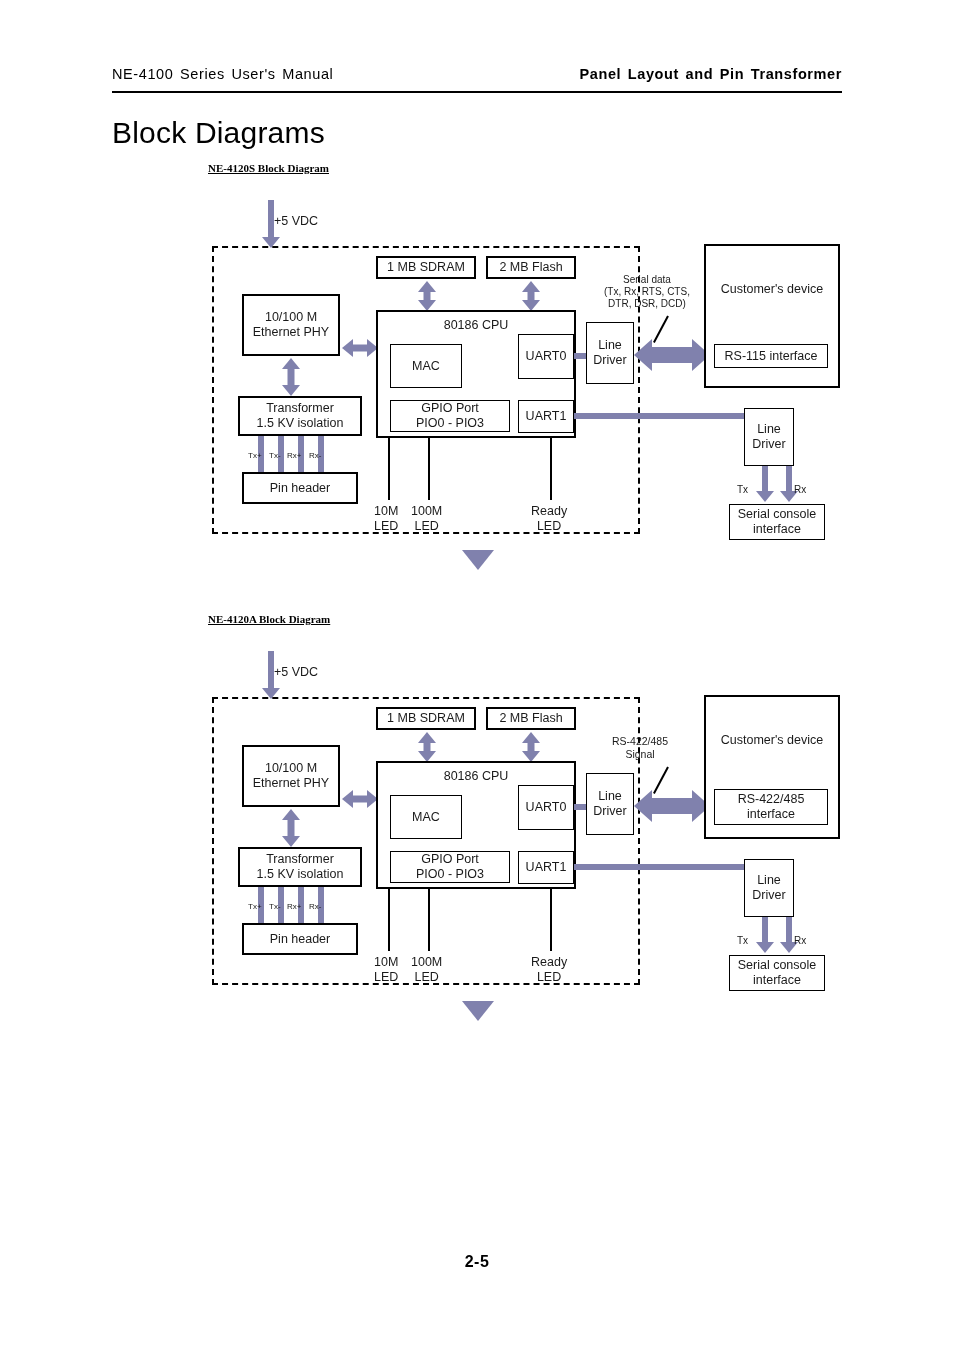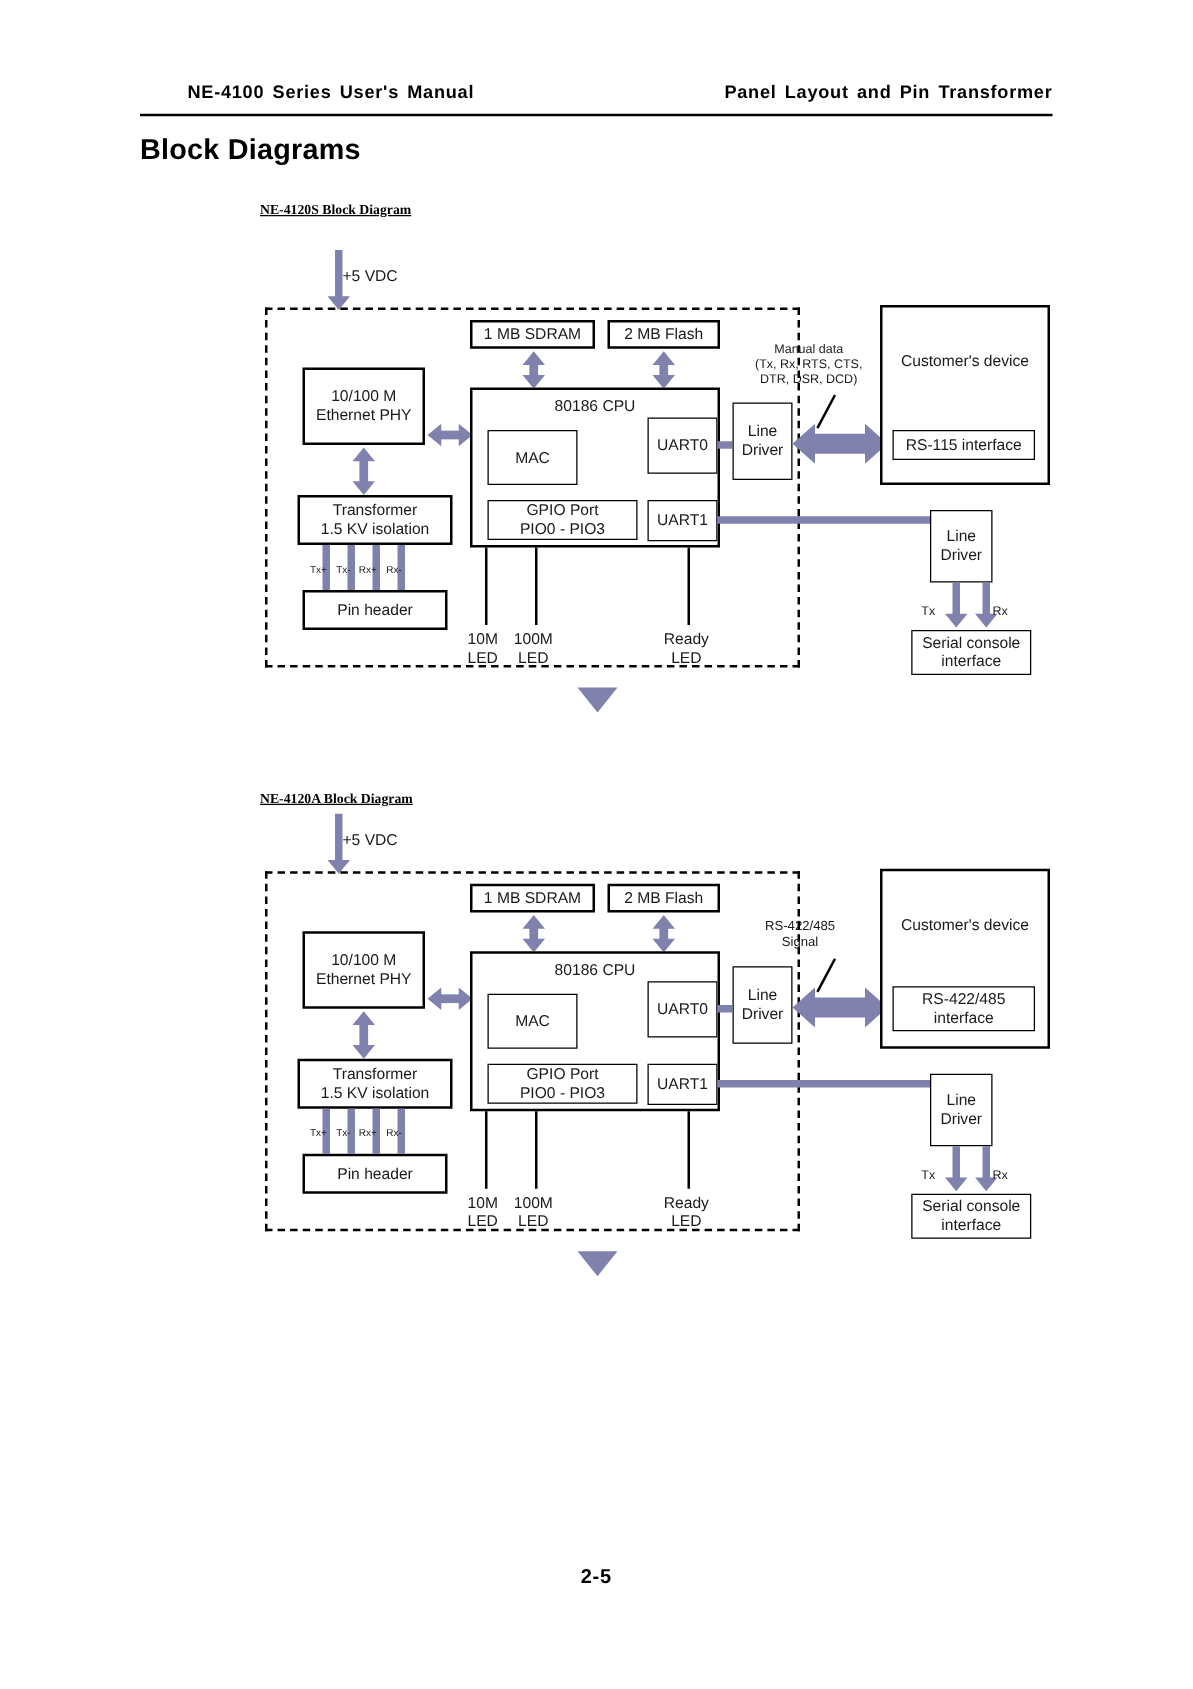--- a/index.html
+++ b/index.html
@@ -10,36 +10,36 @@
     color:#000;
     overflow:hidden;
   }
 
   
   .page-header{
     position:absolute;left:112px;top:66px;width:730px;height:30px;
   }
   .page-header .hdr-left{
     position:absolute;left:0;top:0;
-    font-size:14.5px;font-weight:bold;letter-spacing:.6px;
-    word-spacing:2px;white-space:nowrap;margin-left:38px;
+    font-size:14.5px;font-weight:normal;letter-spacing:.6px;
+    word-spacing:2px;white-space:nowrap;
   }
   .page-header .hdr-right{
     position:absolute;right:0;top:0;
     font-size:14.5px;font-weight:bold;letter-spacing:.6px;
     word-spacing:2px;white-space:nowrap;
   }
   .hdr-rule{
     position:absolute;left:112px;top:91px;width:730px;height:2px;background:#000;
   }
 
   
   .section-title{
-    position:absolute;left:112px;top:106px;
-    font-size:23px;font-weight:700;letter-spacing:.2px;white-space:nowrap;
+    position:absolute;left:112px;top:116px;
+    font-size:30px;font-weight:400;letter-spacing:.2px;white-space:nowrap;
   }
 
   
   .sub-heading{
     position:absolute;
     font-family:"Liberation Serif", serif;
     font-size:11px;font-weight:bold;
     text-decoration:underline;
     white-space:nowrap;
   }
@@ -230,21 +230,21 @@
   <div class="tx c" style="left:411px;top:504px;white-space:pre-line;">100M
 LED</div>
   <div class="tx c" style="left:531px;top:504px;white-space:pre-line;">Ready
 LED</div>
 
   <div class="fat-d" style="left:462px;top:432px;width:32px;height:138px;">
     <div class="shaft" style="height:120px;"></div>
     <div class="head"></div>
   </div>
 
-  <div class="tx c" style="left:604px;top:274px;white-space:pre-line;font-size:10px;text-align:center;">Manual data
+  <div class="tx c" style="left:604px;top:274px;white-space:pre-line;font-size:10px;text-align:center;">Serial data
 (Tx, Rx, RTS, CTS,
 DTR, DSR, DCD)</div>
   <div class="leader" style="left:667px;top:316px;width:2px;height:30px;">
     <div style="transform:rotate(28deg);"></div>
   </div>
 
   <div class="fat-lr" style="left:634px;top:338px;width:76px;height:34px;">
     <div class="hl"></div>
       <div class="shaft"></div>
       <div class="hr"></div>
@@ -263,21 +263,21 @@
   </div>
   <div class="tx small" style="left:737px;top:484px;">Tx</div>
   <div class="tx small" style="left:794px;top:484px;">Rx</div>
 
   <div class="bx thin" style="left:729px;top:504px;width:96px;height:36px;white-space:pre-line;">Serial console
 interface</div>
 </div>
 
 <div class="diagram" style="top:451px;">
 
-  <div class="sub-heading" style="left:208px;top:162px;margin-top:20px;">NE-4120A Block Diagram</div>
+  <div class="sub-heading" style="left:208px;top:162px;">NE-4120A Block Diagram</div>
 
   <div class="ar ar-d" style="left:262px;top:200px;width:18px;height:48px;">
     <div class="shaft" style="width:6px;height:38px;"></div>
     <div class="head"></div>
   </div>
   <div class="tx" style="left:274px;top:214px;">+5 VDC</div>
 
   <div class="enclosure" style="left:212px;top:246px;width:428px;height:288px;"></div>
 
   <div class="bx" style="left:376px;top:256px;width:100px;height:23px;">1 MB SDRAM</div>

